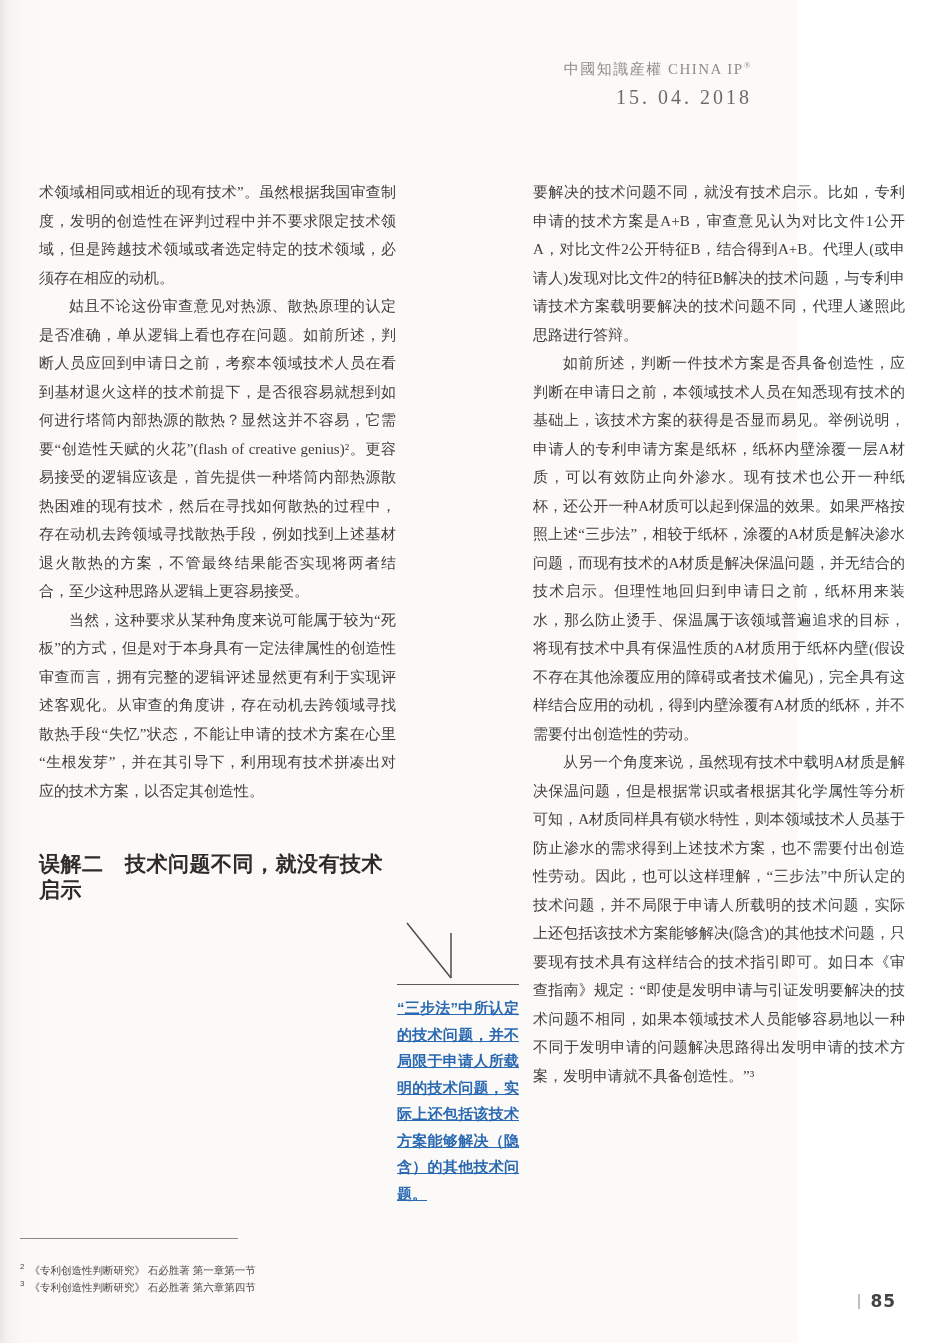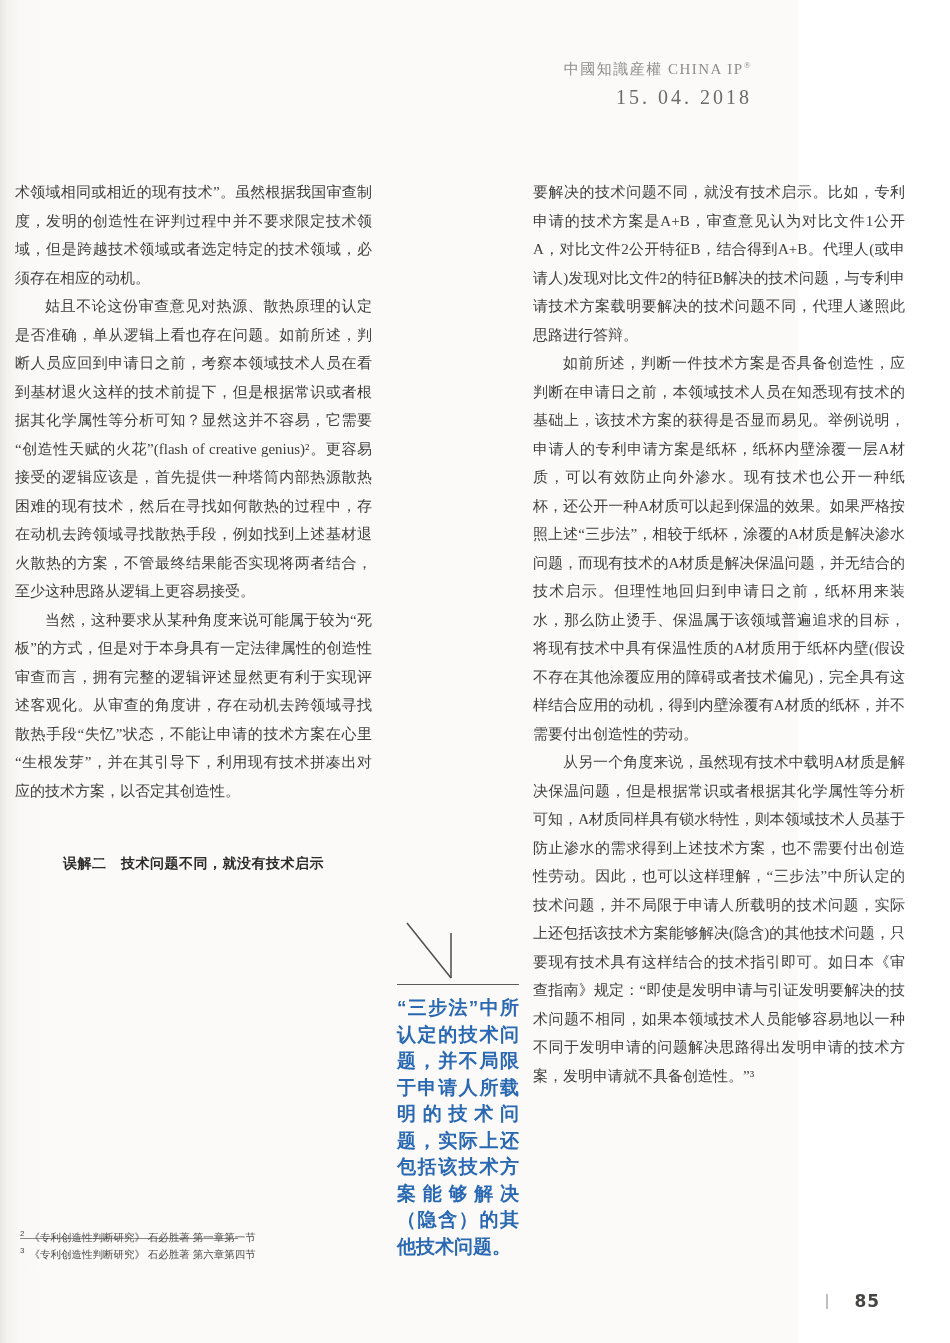--- a/index.html
+++ b/index.html
@@ -38,86 +38,87 @@
     letter-spacing: 3px;
   }
   
   .col {
     position: absolute;
     top: 178px;
     font-size: 15px;
     line-height: 28.5px;
     text-align: justify;
   }
-  .col-left  { left: 15px;  width: 357px; }
+  .col-left  { left: 39px;  width: 357px; }
   .col-right { left: 533px; width: 372px; }
   .para { margin: 0; }
   .para.indent { text-indent: 2em; }
   .section-heading {
     margin: 46px 0 12px 0;
-    font-family: Liberation Mono, monospace;
+    font-family: Liberation Sans, sans-serif;
     font-weight: 700;
-    font-size: 14px;
+    font-size: 21px;
     line-height: 26px;
     color: #2c2b2a;
     letter-spacing: 0.5px;
-    text-align: center;
+    text-align: left;
   }
   
   .callout {
     position: absolute;
     left: 397px;
     top: 920px;
     width: 122px;
   }
   .callout-arrow { display: block; margin-left: 2px; }
   .callout-rule {
     border: none;
     border-top: 1.5px solid #5c5b59;
     margin: 2px 0 10px 0;
   }
   .callout-text {
     margin: 0;
     font-family: "Liberation Sans", "DejaVu Sans", sans-serif;
     font-weight: 700;
-    font-size: 19px;
+    font-size: 15px;
     line-height: 26.5px;
     text-align: justify;
     color: var(--accent, #2a69b2);
+    text-decoration: underline;
   }
   
   .footnote-rule {
     position: absolute;
     left: 20px;
     top: 1238px;
     width: 218px;
     height: 1px;
     background: #8b8987;
   }
   .footnotes {
     position: absolute;
     left: 20px;
-    top: 1227px;
+    top: 1260px;
     font-family: "Liberation Sans", "DejaVu Sans", sans-serif;
     font-size: 10.5px;
     line-height: 14.5px;
     color: #4a4948;
   }
   .footnote sup {
     font-size: 8px;
     margin-right: 5px;
   }
   
   .page-number {
     position: absolute;
-    left: 826px;
+    left: 858px;
     top: 1291px;
     display: flex;
     align-items: center;
-    gap: 27px;
+    gap: 11px;
   }
   .page-number .bar {
     width: 1.5px;
     height: 15px;
     background: #c1bfbb;
   }
   .page-number .num {
     font-family: "DejaVu Sans", "Liberation Sans", sans-serif;
     font-size: 17px;
     font-weight: 600;
@@ -133,21 +134,21 @@
   <header class="header">
     <div class="brand">
       <span>中國知識産權 CHINA IP</span><sup>®</sup>
     </div>
     <div class="issue-date">15. 04. 2018</div>
   </header>
 
   <section class="col col-left">
     <div>
         <p class="para">术领域相同或相近的现有技术”。虽然根据我国审查制度，发明的创造性在评判过程中并不要求限定技术领域，但是跨越技术领域或者选定特定的技术领域，必须存在相应的动机。</p>
-        <p class="para indent">姑且不论这份审查意见对热源、散热原理的认定是否准确，单从逻辑上看也存在问题。如前所述，判断人员应回到申请日之前，考察本领域技术人员在看到基材退火这样的技术前提下，但是根据常识或者根据其化学属性等分析可知？显然这并不容易，它需要“创造性天赋的火花”(flash of creative genius)²。更容易接受的逻辑应该是，首先提供一种塔筒内部热源散热困难的现有技术，然后在寻找如何散热的过程中，存在动机去跨领域寻找散热手段，例如找到上述基材退火散热的方案，不管最终结果能否实现将两者结合，至少这种思路从逻辑上更容易接受。</p>
+        <p class="para indent">姑且不论这份审查意见对热源、散热原理的认定是否准确，单从逻辑上看也存在问题。如前所述，判断人员应回到申请日之前，考察本领域技术人员在看到基材退火这样的技术前提下，是否很容易就想到如何进行塔筒内部热源的散热？显然这并不容易，它需要“创造性天赋的火花”(flash of creative genius)²。更容易接受的逻辑应该是，首先提供一种塔筒内部热源散热困难的现有技术，然后在寻找如何散热的过程中，存在动机去跨领域寻找散热手段，例如找到上述基材退火散热的方案，不管最终结果能否实现将两者结合，至少这种思路从逻辑上更容易接受。</p>
         <p class="para indent">当然，这种要求从某种角度来说可能属于较为“死板”的方式，但是对于本身具有一定法律属性的创造性审查而言，拥有完整的逻辑评述显然更有利于实现评述客观化。从审查的角度讲，存在动机去跨领域寻找散热手段“失忆”状态，不能让申请的技术方案在心里“生根发芽”，并在其引导下，利用现有技术拼凑出对应的技术方案，以否定其创造性。</p>
       </div>
     <h2 class="section-heading">误解二　技术问题不同，就没有技术启示</h2>
   </section>
 
   <aside class="callout">
     <span>
       <svg class="callout-arrow" width="120" height="62" viewBox="0 0 120 62" aria-hidden="true">
         <line x1="8" y1="3" x2="52" y2="58" stroke="#4e4d4b" stroke-width="1.5"></line>
         <line x1="52" y1="13" x2="52" y2="58" stroke="#4e4d4b" stroke-width="1.5"></line>

